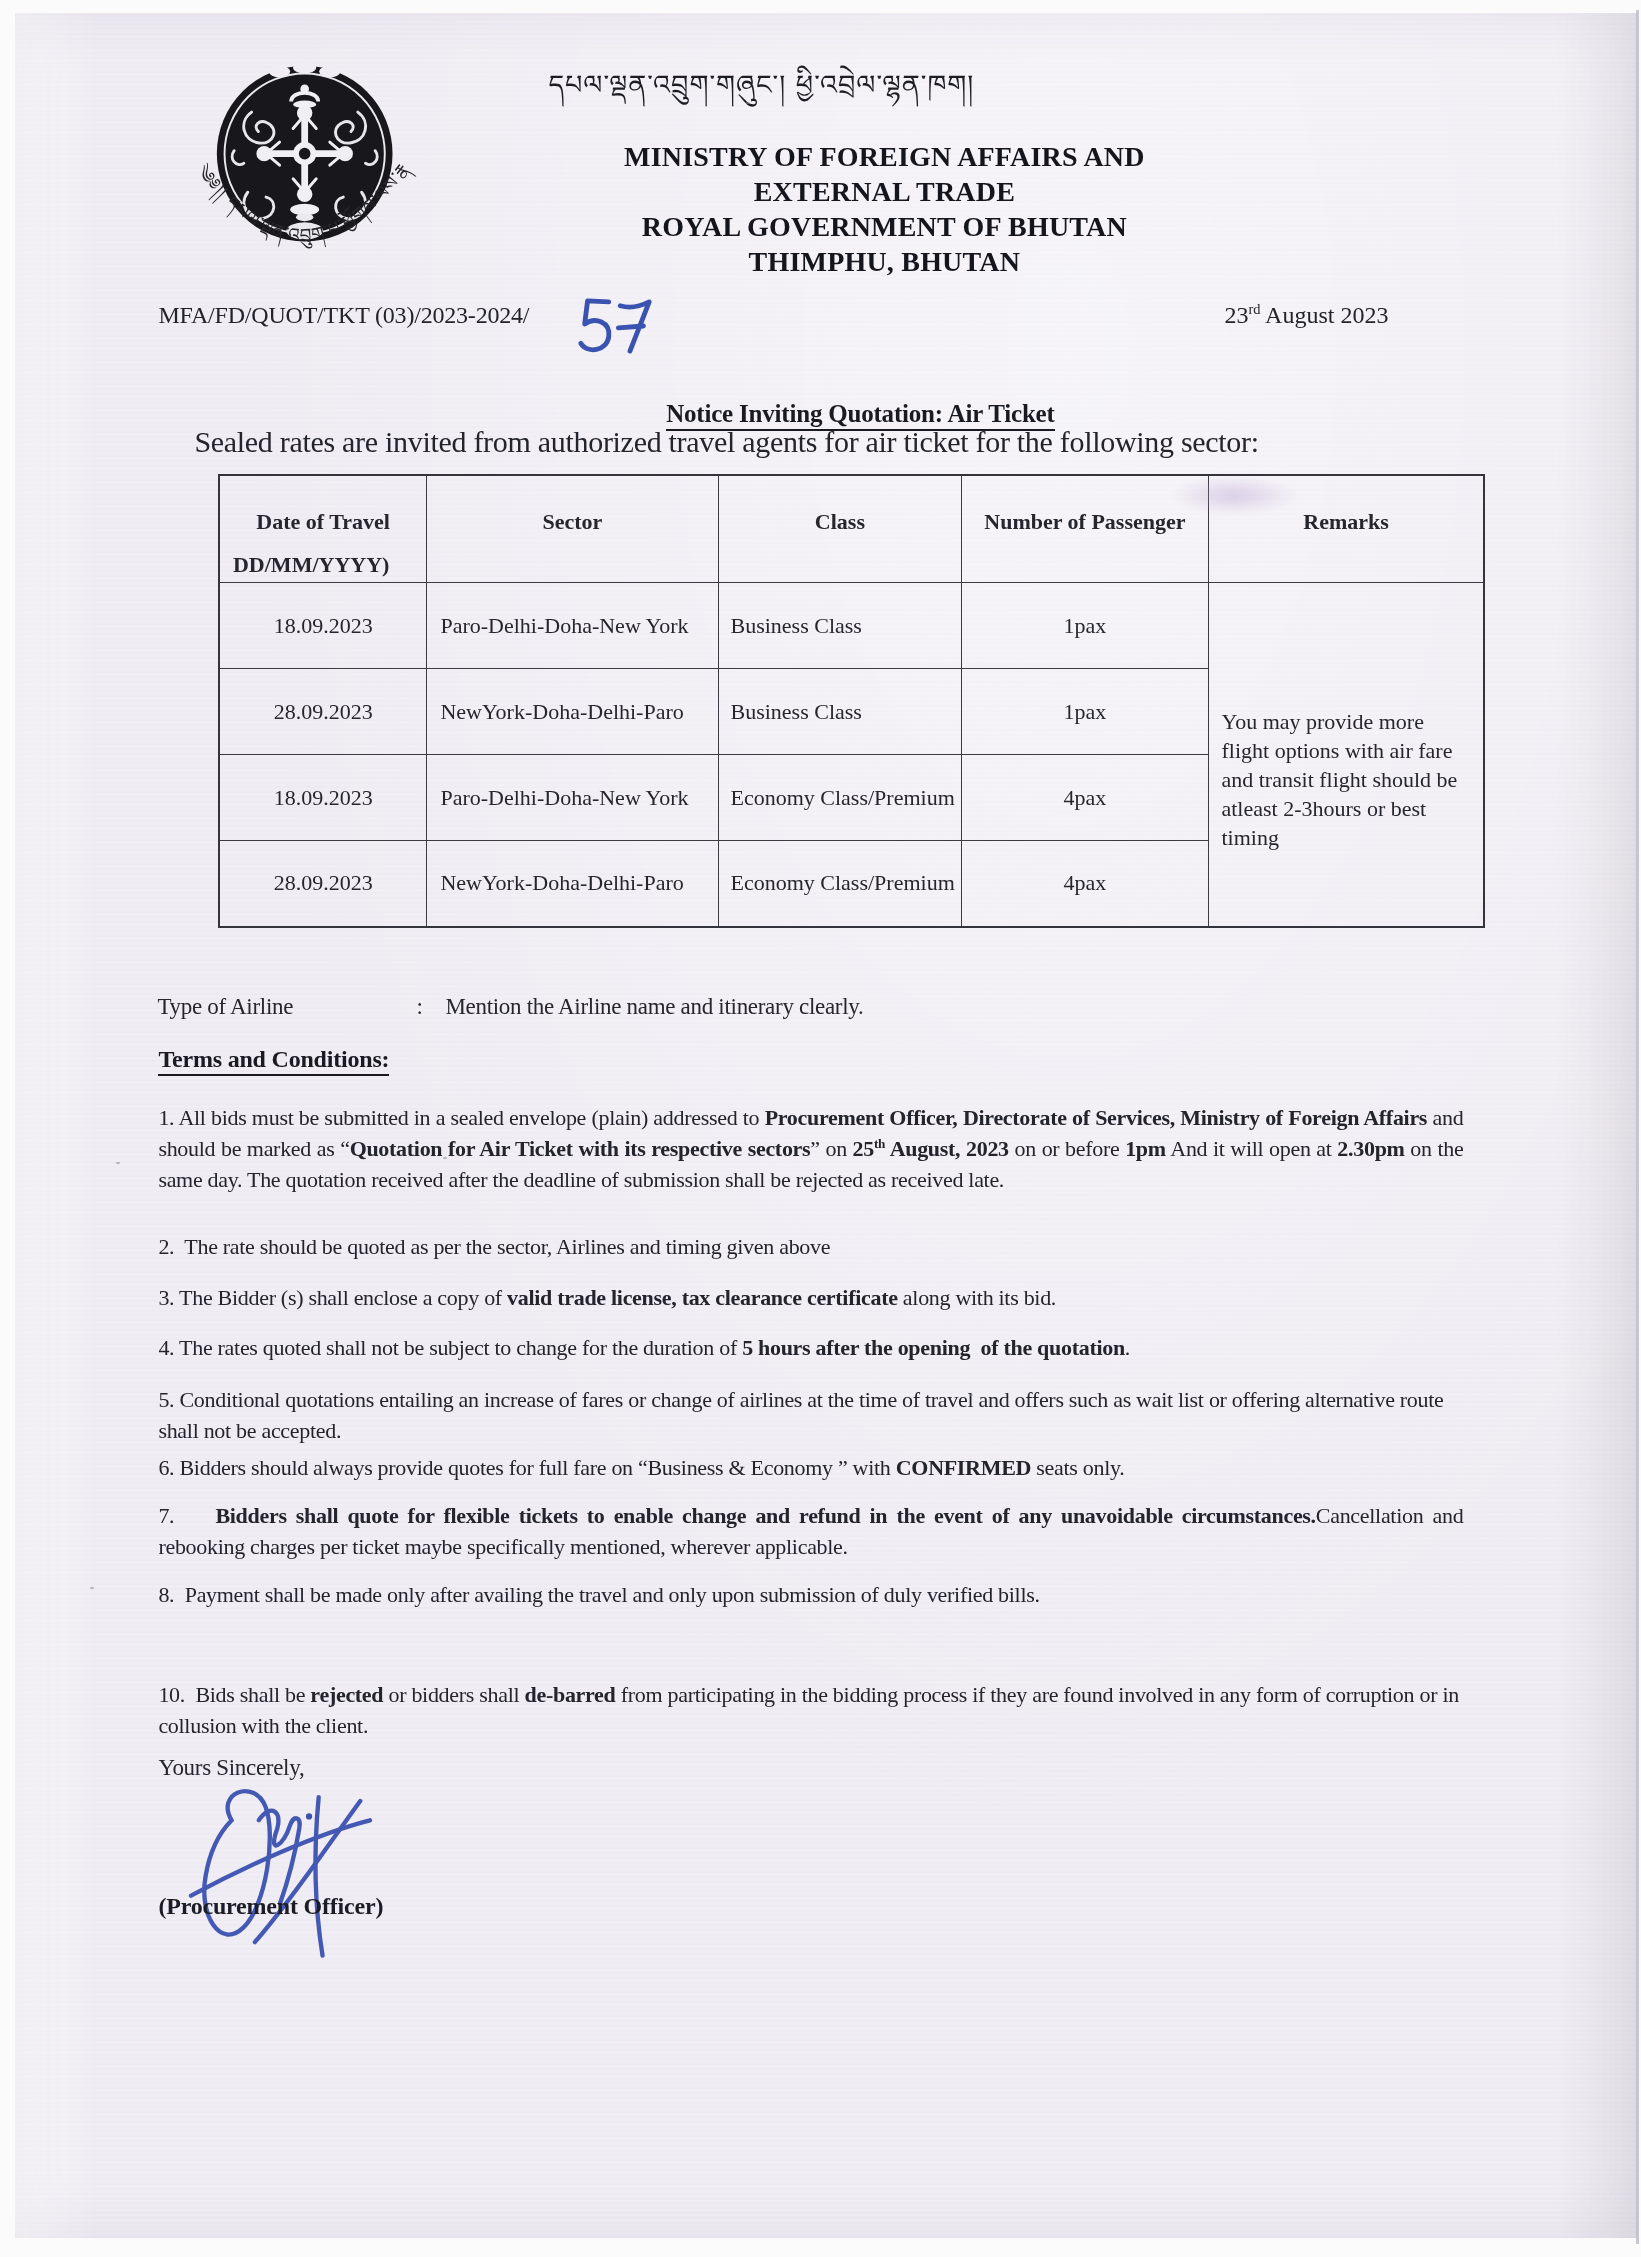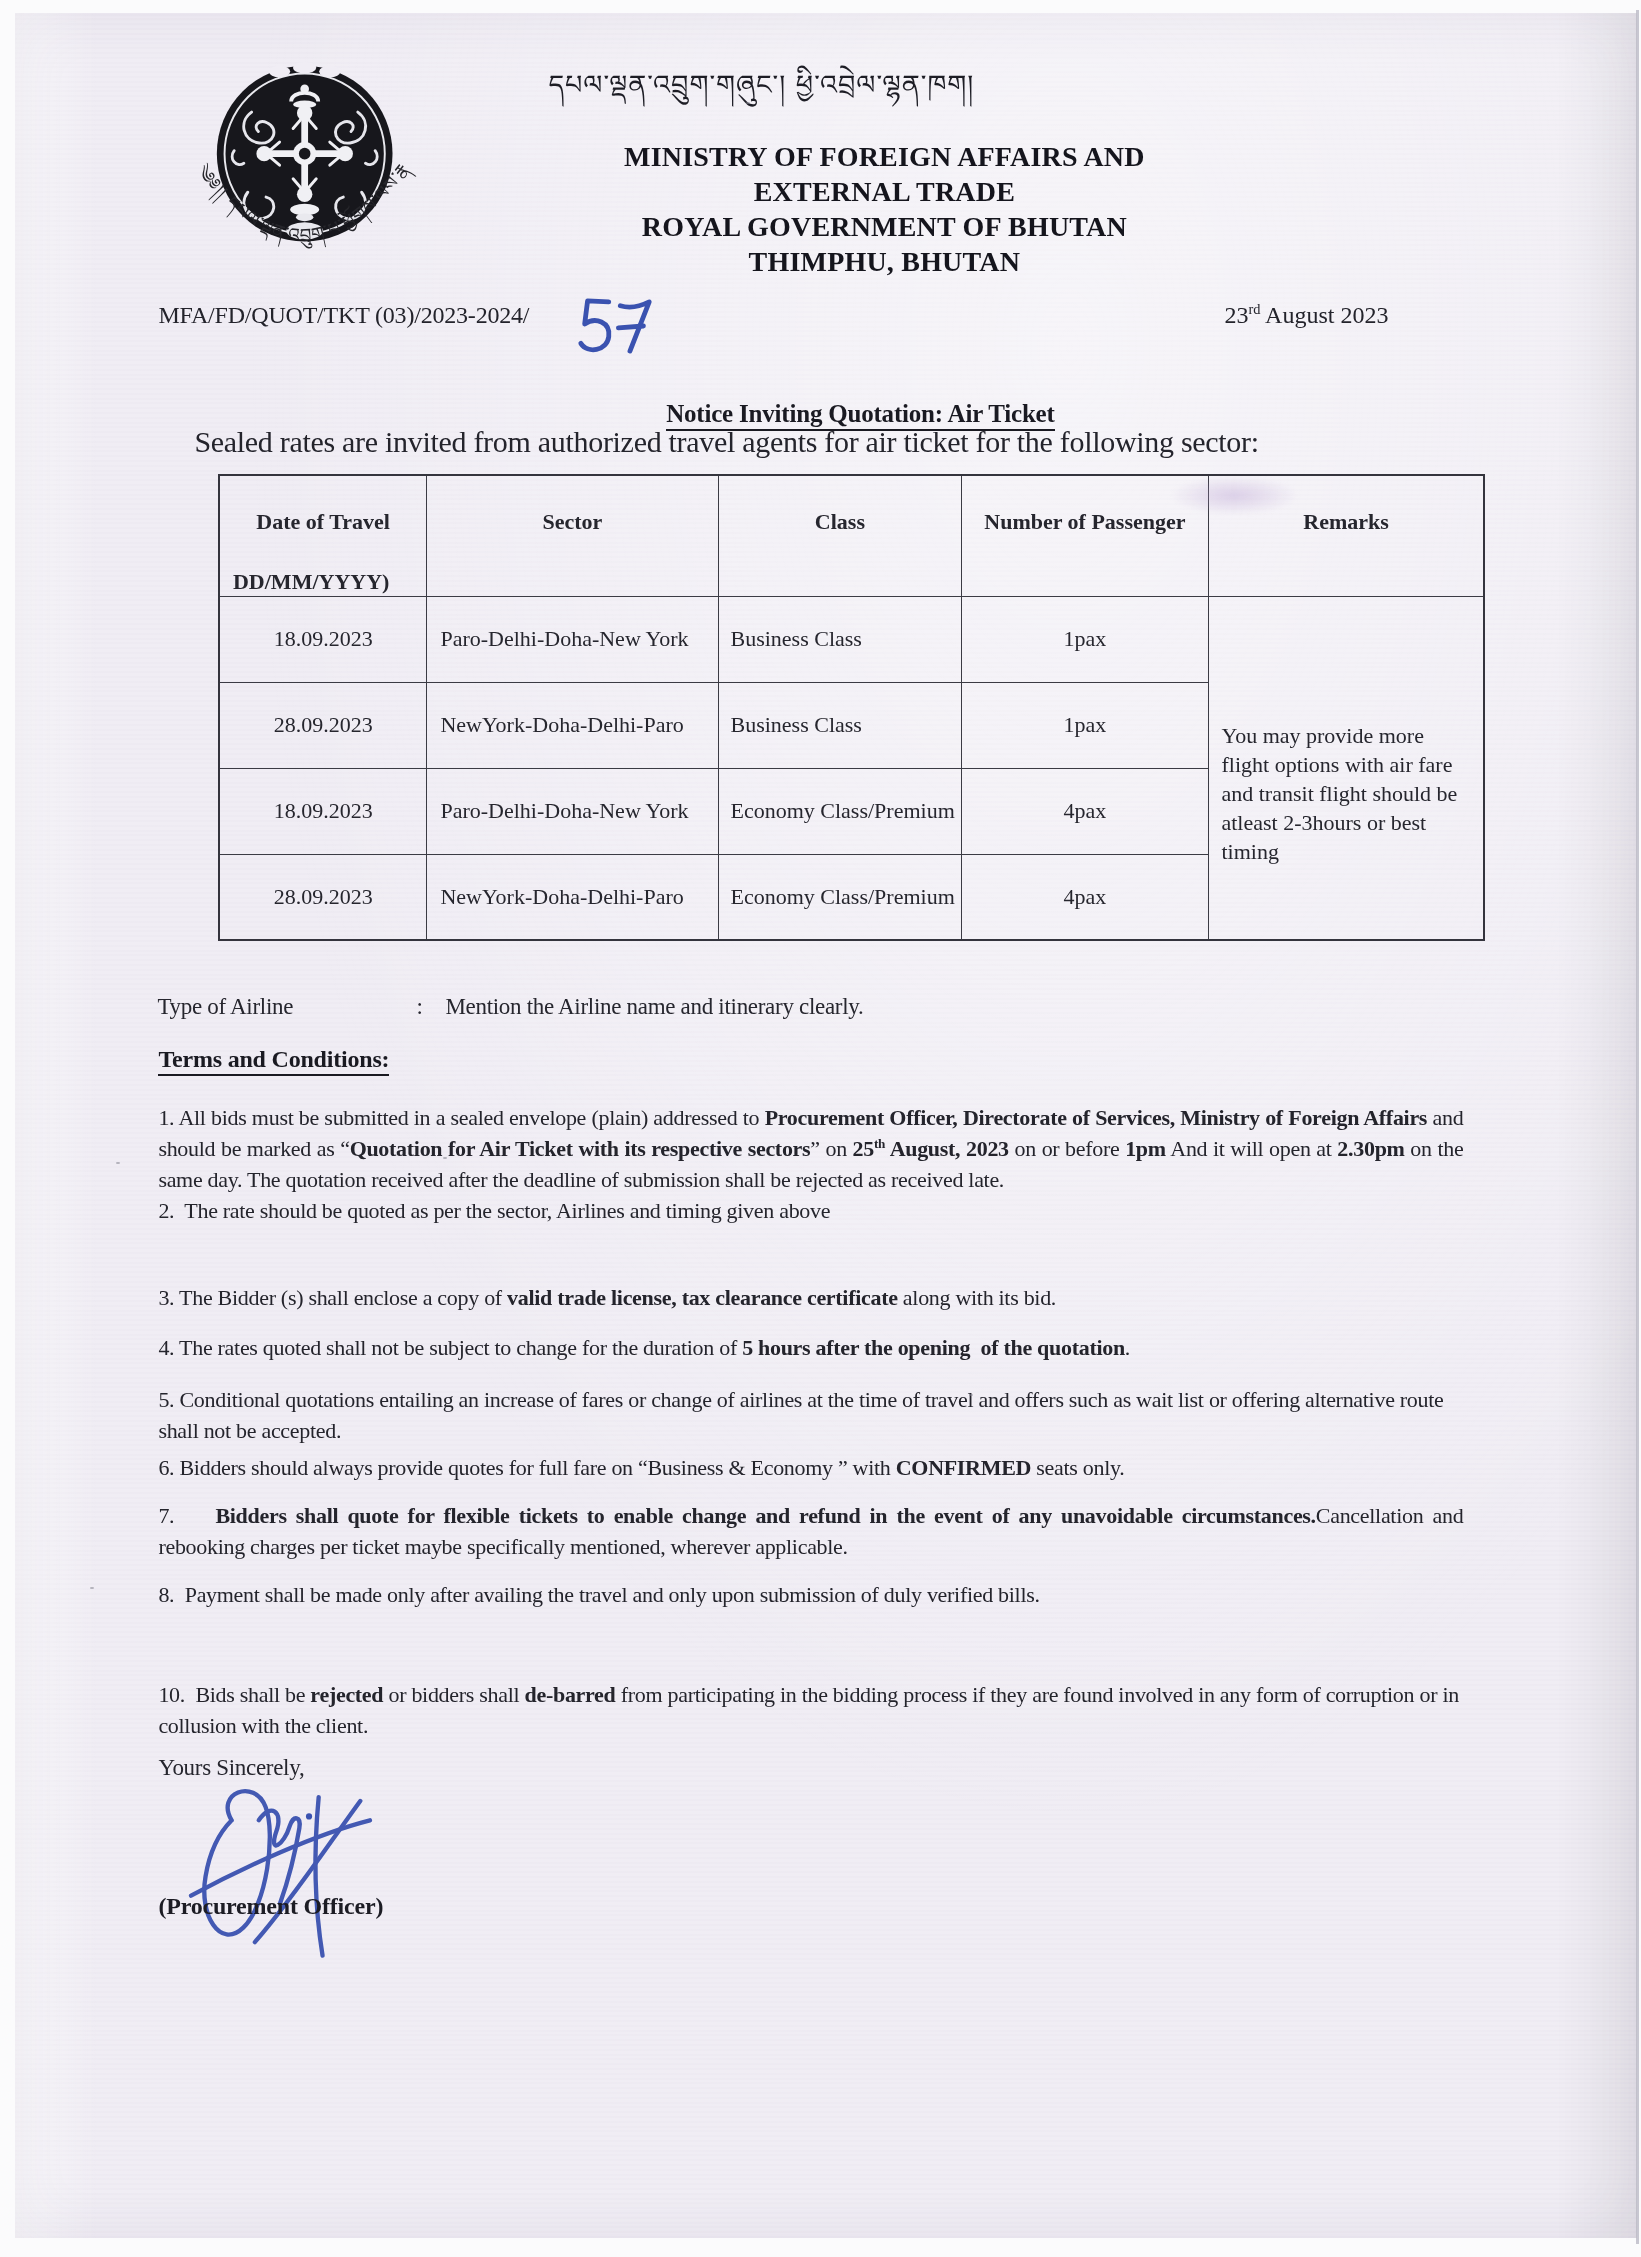--- a/index.html
+++ b/index.html
@@ -27,21 +27,21 @@
   .notice-title-wrap{position:absolute;left:169px;top:387px;width:1352px;text-align:center;}
   .notice-title{display:inline-block;font-weight:700;font-size:25px;color:#1a1a22;border-bottom:2.4px solid #1a1a22;padding-bottom:1.9px;letter-spacing:-0.2px;}
   .intro{position:absolute;left:179px;top:412px;font-size:30px;letter-spacing:-0.3px;color:#24242c;}
   
   table.quote{position:absolute;left:203px;top:461px;width:1265px;border-collapse:collapse;table-layout:fixed;}
   table.quote th, table.quote td{border:1.9px solid #3b3b44;font-size:22px;color:#26262e;}
   table.quote{border:2.9px solid #34343d;}
   tr.head-row{height:108px;}
   tr.data-row{height:86px;}
   th{font-weight:700;vertical-align:top;padding-top:33px;font-size:23px;color:#1c1c24;}
-  th .sub{margin-top:34px;font-weight:700;text-align:left;padding-left:11.6px;}
+  th .sub{margin-top:17px;font-weight:700;text-align:left;padding-left:11.6px;}
   td{vertical-align:middle;}
   td.c-date{text-align:center;}
   td.c-sector{text-align:left;padding-left:13.5px;}
   td.c-class{text-align:left;padding-left:11.6px;}
   td.c-pax{text-align:center;}
   td.c-remarks{text-align:left;padding:58px 9.7px 7.7px 12.6px;line-height:29px;vertical-align:middle;font-size:22px;}
   
   .airline-row{position:absolute;left:142px;top:981px;font-size:23px;letter-spacing:-0.3px;}
   .airline-row .lbl{display:inline-block;width:259px;}
   .airline-row .col{display:inline-block;width:29px;}
@@ -185,21 +185,21 @@
       </tr>
     </tbody>
       </table>
 
     <div class="airline-row">
       <span class="lbl">Type of Airline</span><span class="col">:</span><span>Mention the Airline name and itinerary clearly.</span>
     </div>
 
     <div class="terms-head">Terms and Conditions:</div>
     <p class="term justify" style="top:1089px"><span>1. All bids must be submitted in a sealed envelope (plain) addressed to </span><span style="font-weight: 700;">Procurement Officer, Directorate of Services, Ministry of Foreign Affairs</span><span> and should be marked as “</span><span style="font-weight: 700;">Quotation for Air Ticket with its respective sectors</span><span>” on </span><span style="font-weight: 700;">25</span><sup style="font-weight: 700;">th</sup><span style="font-weight: 700;"> August, 2023</span><span> on or before </span><span style="font-weight: 700;">1pm</span><span> And it will open at </span><span style="font-weight: 700;">2.30pm</span><span> on the same day. The quotation received after the deadline of submission shall be rejected as received late.</span></p>
-    <p class="term" style="top:1182px"><span>2.&nbsp; The rate should be quoted as per the sector, Airlines and timing given above</span></p>
+    <p class="term" style="top:1218px"><span>2.&nbsp; The rate should be quoted as per the sector, Airlines and timing given above</span></p>
     <p class="term" style="top:1269px"><span>3. The Bidder (s) shall enclose a copy of </span><span style="font-weight: 700;">valid trade license, tax clearance certificate</span><span> along with its bid.</span></p>
     <p class="term" style="top:1319px"><span>4. The rates quoted shall not be subject to change for the duration of </span><span style="font-weight: 700;">5 hours after the opening</span><span> &nbsp;</span><span style="font-weight: 700;">of the quotation</span><span>.</span></p>
     <p class="term" style="top:1371px"><span>5. Conditional quotations entailing an increase of fares or change of airlines at the time of travel and offers such as wait list or offering alternative route shall not be accepted.</span></p>
     <p class="term" style="top:1439px"><span>6. Bidders should always provide quotes for full fare on “Business &amp; Economy ” with </span><span style="font-weight: 700;">CONFIRMED</span><span> seats only.</span></p>
     <p class="term justify" style="top:1487px"><span>7. </span><span style="font-weight: 700; margin-left: 32px;">Bidders shall quote for flexible tickets to enable change and refund in the event of any unavoidable circumstances.</span><span>Cancellation and rebooking charges per ticket maybe specifically mentioned, wherever applicable.</span></p>
     <p class="term" style="top:1566px"><span>8.&nbsp; Payment shall be made only after availing the travel and only upon submission of duly verified bills.</span></p>
     <p class="term" style="top:1666px"><span>10.&nbsp; Bids shall be </span><span style="font-weight: 700;">rejected</span><span> or bidders shall </span><span style="font-weight: 700;">de-barred</span><span> from participating in the bidding process if they are found involved in any form of corruption or in collusion with the client.</span></p>
 
     <div class="salutation">Yours Sincerely,</div>
 

